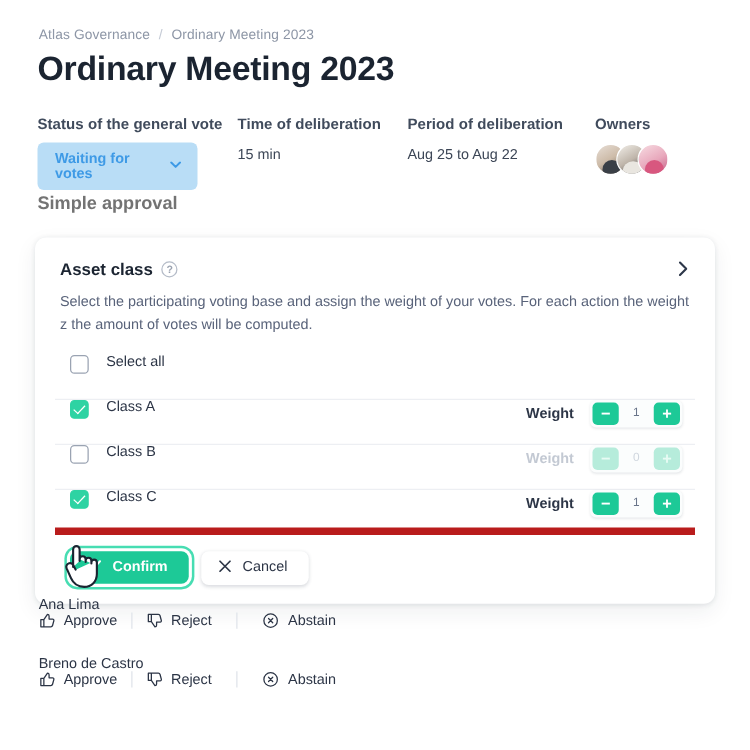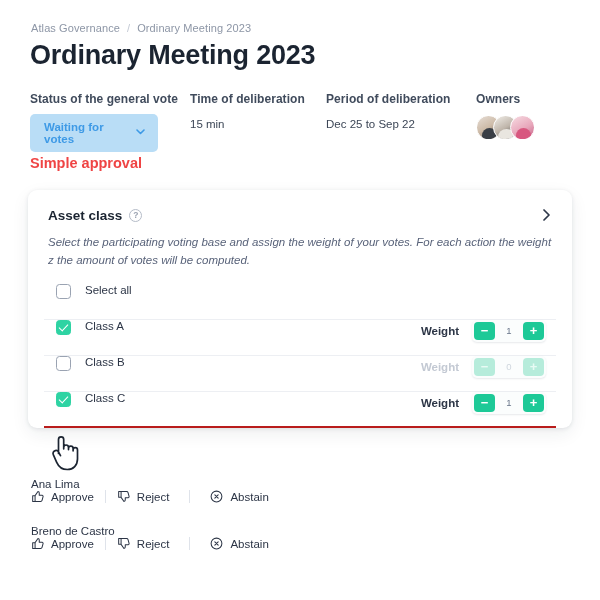--- a/index.html
+++ b/index.html
@@ -67,21 +67,21 @@
   .av2 { background: linear-gradient(150deg,#f2efe9 0%,#bfb5aa 50%,#2f3236 100%); }
   .av2::after { content:""; position:absolute; left:4px; top:13px; width:17px;height:16px;
      border-radius:50%; background:#e9e6e0; }
   .av3 { background: linear-gradient(150deg,#f7dce2 0%,#e8a8bc 55%,#c75f87 100%); }
   .av3::after { content:""; position:absolute; left:5px; top:12px; width:15px;height:15px;
      border-radius:50%; background:#d8577f; }
 
   
   .section-title {
     position: absolute; left: 30px; top: 155px;
-    font-size: 14.5px; font-weight: bold; color: #ef4444;
+    font-size: 14.5px; font-weight: bold; color: #737373;
   }
 
   
   .card {
     position: absolute; left: 28px; top: 190px; width: 544px;
     background: #ffffff; border-radius: 9px;
     box-shadow: 0 1px 4px rgba(23,38,61,.10), 0 6px 18px rgba(23,38,61,.07);
     padding: 18px 16px 0 16px;
   }
   .card-head { display: flex; align-items: center; padding: 0 4px; }
@@ -91,30 +91,30 @@
     border: 1px solid #b5bcc8; color: #9aa2b0;
     font-size: 8.5px; line-height: 11px; text-align: center;
     margin-left: 7px; font-weight: bold; cursor: pointer;
   }
   .chev-right {
     margin-left: auto; color: #2d3749; font-size: 14px;
     padding: 0 2px; cursor: pointer; line-height: 1;
   }
   .card-desc {
     margin: 11px 4px 0 4px; font-size: 11.5px; color: #59637a;
-    line-height: 1.55; max-width: 510px; font-style: italic;
+    line-height: 1.55; max-width: 510px;
   }
 
   
   .rows { margin-top: 14px; }
   .row {
     display: flex; align-items: flex-start; height: 36px;
     border-bottom: 1px solid #edeff3; padding: 0 10px 0 12px;
   }
-  .row:last-child { border-bottom: 2px solid #b91c1c; }
+  .row:last-child { border-bottom: 6px solid #b91c1c; }
 
   .cb {
     width: 15px; height: 15px; border-radius: 3.5px;
     border: 1.4px solid #9aa3b2; background: #fff; flex: none;
     position: relative; cursor: pointer;
   }
   .cb.checked { background: #2ed3a3; border-color: #2ed3a3; }
   .cb.checked::after {
     content: ""; position: absolute; left: 4.2px; top: 1.6px;
     width: 4px; height: 8px; border: solid #fff;
@@ -203,21 +203,21 @@
       </div>
     </div>
 
     <div class="meta-col col-time">
       <div class="meta-label">Time of deliberation</div>
       <div class="meta-value">15 min</div>
     </div>
 
     <div class="meta-col col-period">
       <div class="meta-label">Period of deliberation</div>
-      <div class="meta-value">Dec 25 to Sep 22</div>
+      <div class="meta-value">Aug 25 to Aug 22</div>
     </div>
 
     <div class="meta-col col-owners">
       <div class="meta-label">Owners</div>
       <div class="avatars">
         <div class="avatar av1"></div>
         <div class="avatar av2"></div>
         <div class="avatar av3"></div>
       </div>
     </div>
@@ -279,20 +279,38 @@
           <span class="weight-label">Weight</span>
           <span class="stepper">
             <span class="step-btn">−</span>
             <span class="step-val">1</span>
             <span class="step-btn">+</span>
           </span>
         </span>
       </div>
     </div>
 
+    <div class="actions">
+      <div class="btn btn-confirm">
+        <span class="gl">
+          <svg width="11" height="9" viewBox="0 0 11 9">
+              <path d="M1 4.6l3 3L10 1" fill="none" stroke="#ffffff" stroke-width="1.6" stroke-linecap="round" stroke-linejoin="round"></path>
+            </svg>
+        </span>
+        <span>Confirm</span>
+      </div>
+      <div class="btn btn-cancel">
+        <span class="gl">
+          <svg width="10" height="10" viewBox="0 0 10 10">
+              <path d="M1 1l8 8M9 1l-8 8" fill="none" stroke="#2c3546" stroke-width="1.4" stroke-linecap="round"></path>
+            </svg>
+        </span>
+        <span>Cancel</span>
+      </div>
+    </div>
   </div>
 
   <div class="cursor">
     <svg width="34" height="40" viewBox="0 0 34 40">
       <path d="M10.5 21.5V7.5a2.6 2.6 0 015.2 0v9.3m0-1.4a2.4 2.4 0 014.8 0v2.2m0-1.1a2.3 2.3 0 014.6 0v2.3m0-.9a2.2 2.2 0 014.4 0v9.1c0 6.1-4.1 10.5-10.2 10.5-6 0-8.7-2.9-10.6-7.2l-3.4-7.6c-.8-1.9.2-3.6 2-4.1 1.4-.4 2.6.2 3.3 1.5l1.9 3.6" fill="#ffffff" stroke="#1b2431" stroke-width="1.7" stroke-linecap="round" stroke-linejoin="round"></path>
     </svg>
   </div>
 
   <div class="voters">
 

